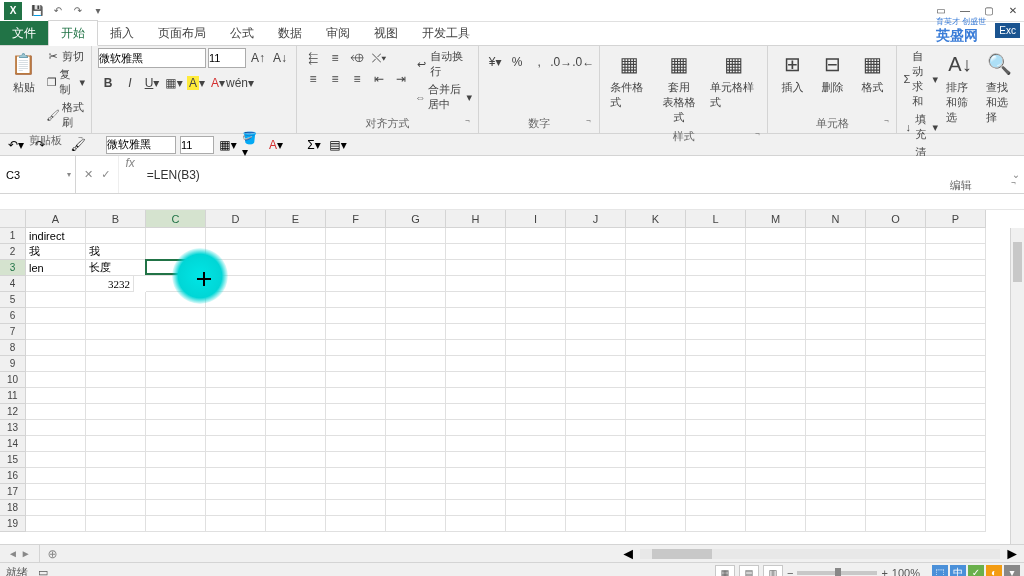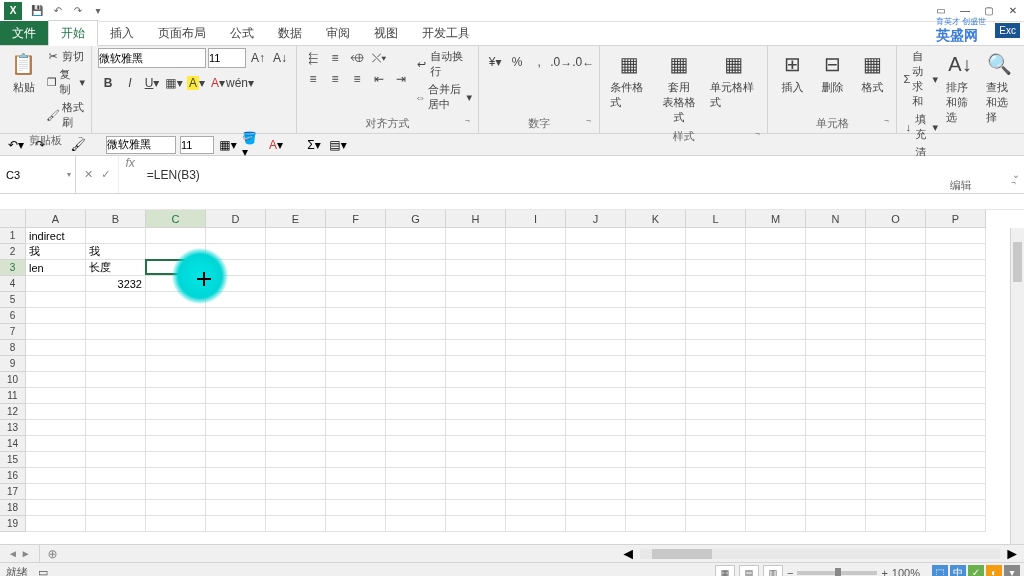--- a/index.html
+++ b/index.html
@@ -405,21 +405,21 @@
       <div class="cell" style="left: 420px; top: 32px;"></div>
       <div class="cell" style="left: 480px; top: 32px;"></div>
       <div class="cell" style="left: 540px; top: 32px;"></div>
       <div class="cell" style="left: 600px; top: 32px;"></div>
       <div class="cell" style="left: 660px; top: 32px;"></div>
       <div class="cell" style="left: 720px; top: 32px;"></div>
       <div class="cell" style="left: 780px; top: 32px;"></div>
       <div class="cell" style="left: 840px; top: 32px;"></div>
       <div class="cell" style="left: 900px; top: 32px;"></div>
       <div class="cell" style="left: 0px; top: 48px;"></div>
-      <div class="cell num" style="left: 60px; top: 48px;">3232</div>
+      <div class="cell num" style="left: 48px; top: 48px; font-family: Liberation Serif, serif;">3232</div>
       <div class="cell" style="left: 120px; top: 48px;"></div>
       <div class="cell" style="left: 180px; top: 48px;"></div>
       <div class="cell" style="left: 240px; top: 48px;"></div>
       <div class="cell" style="left: 300px; top: 48px;"></div>
       <div class="cell" style="left: 360px; top: 48px;"></div>
       <div class="cell" style="left: 420px; top: 48px;"></div>
       <div class="cell" style="left: 480px; top: 48px;"></div>
       <div class="cell" style="left: 540px; top: 48px;"></div>
       <div class="cell" style="left: 600px; top: 48px;"></div>
       <div class="cell" style="left: 660px; top: 48px;"></div>

